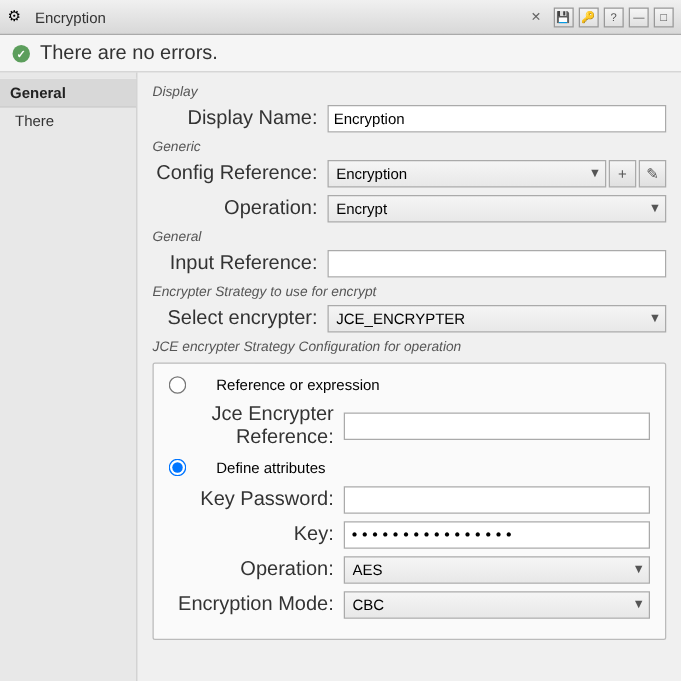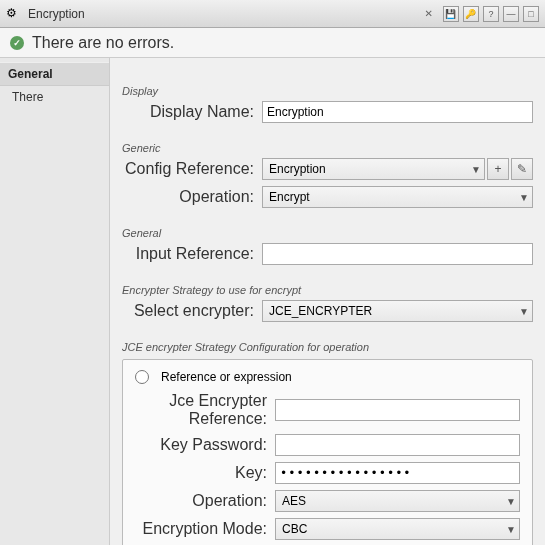--- a/index.html
+++ b/index.html
@@ -45,21 +45,21 @@
       flex: 1; overflow-y: auto; background: #f0f0f0; padding: 8px 12px;
     }
 
     
     .content-area::-webkit-scrollbar { width: 12px; }
     .content-area::-webkit-scrollbar-track { background: #e0e0e0; }
     .content-area::-webkit-scrollbar-thumb { background: #bbb; border: 1px solid #aaa; }
 
     
     .section-label {
-      font-size: 11px; color: #555; margin: 19px 0 4px 0; font-style: italic;
+      font-size: 11px; color: #555; margin: 2px 0 4px 0; font-style: italic;
     }
 
     
     .form-row {
       display: flex; align-items: center; margin-bottom: 6px;
     }
     .form-label {
       width: 140px; text-align: right; padding-right: 8px; color: #333; font-size: 16px; flex-shrink: 0;
     }
     .form-input {
@@ -83,21 +83,21 @@
       cursor: pointer; display: flex; align-items: center; justify-content: center; font-size: 12px; margin-left: 2px; color: #555;
     }
 
     
     .bordered-section {
       border: 1px solid #bbb; background: #fafafa; padding: 10px 12px; margin: 6px 0;
       border-radius: 2px;
     }
 
     
-    .radio-row { display: flex; align-items: flex-end; margin-bottom: 8px; gap: 12px; }
+    .radio-row { display: flex; align-items: flex-end; margin-bottom: 8px; gap: 24px; }
     .radio-btn { width: 14px; height: 14px; cursor: pointer; }
 
     
     .password-input { font-family: monospace; letter-spacing: 1px; }
 
     
     .green-check {
       width: 14px; height: 14px; border-radius: 50%; background: #5c9e5c;
       display: flex; align-items: center; justify-content: center;
       color: white; font-size: 9px; font-weight: bold; flex-shrink: 0;
@@ -185,20 +185,24 @@
 
       <div class="radio-row">
         <input type="radio" class="radio-btn" name="jce-mode" style="">
         <span>Reference or expression</span>
       </div>
       <div class="form-row">
         <span class="form-label">Jce Encrypter Reference:</span>
         <input class="form-input" type="text" value="" style="">
       </div>
 
+      <div class="radio-row" style="margin-top:8px;">
+        <input type="radio" class="radio-btn" name="jce-mode" checked="" style="">
+        <span>Define attributes</span>
+      </div>
 
       <div class="form-row">
         <span class="form-label">Key Password:</span>
         <input class="form-input" type="password" value="" style="">
       </div>
 
       <div class="form-row">
         <span class="form-label">Key:</span>
         <input class="form-input password-input" type="password" value="password_16bytes" style="">
       </div>

